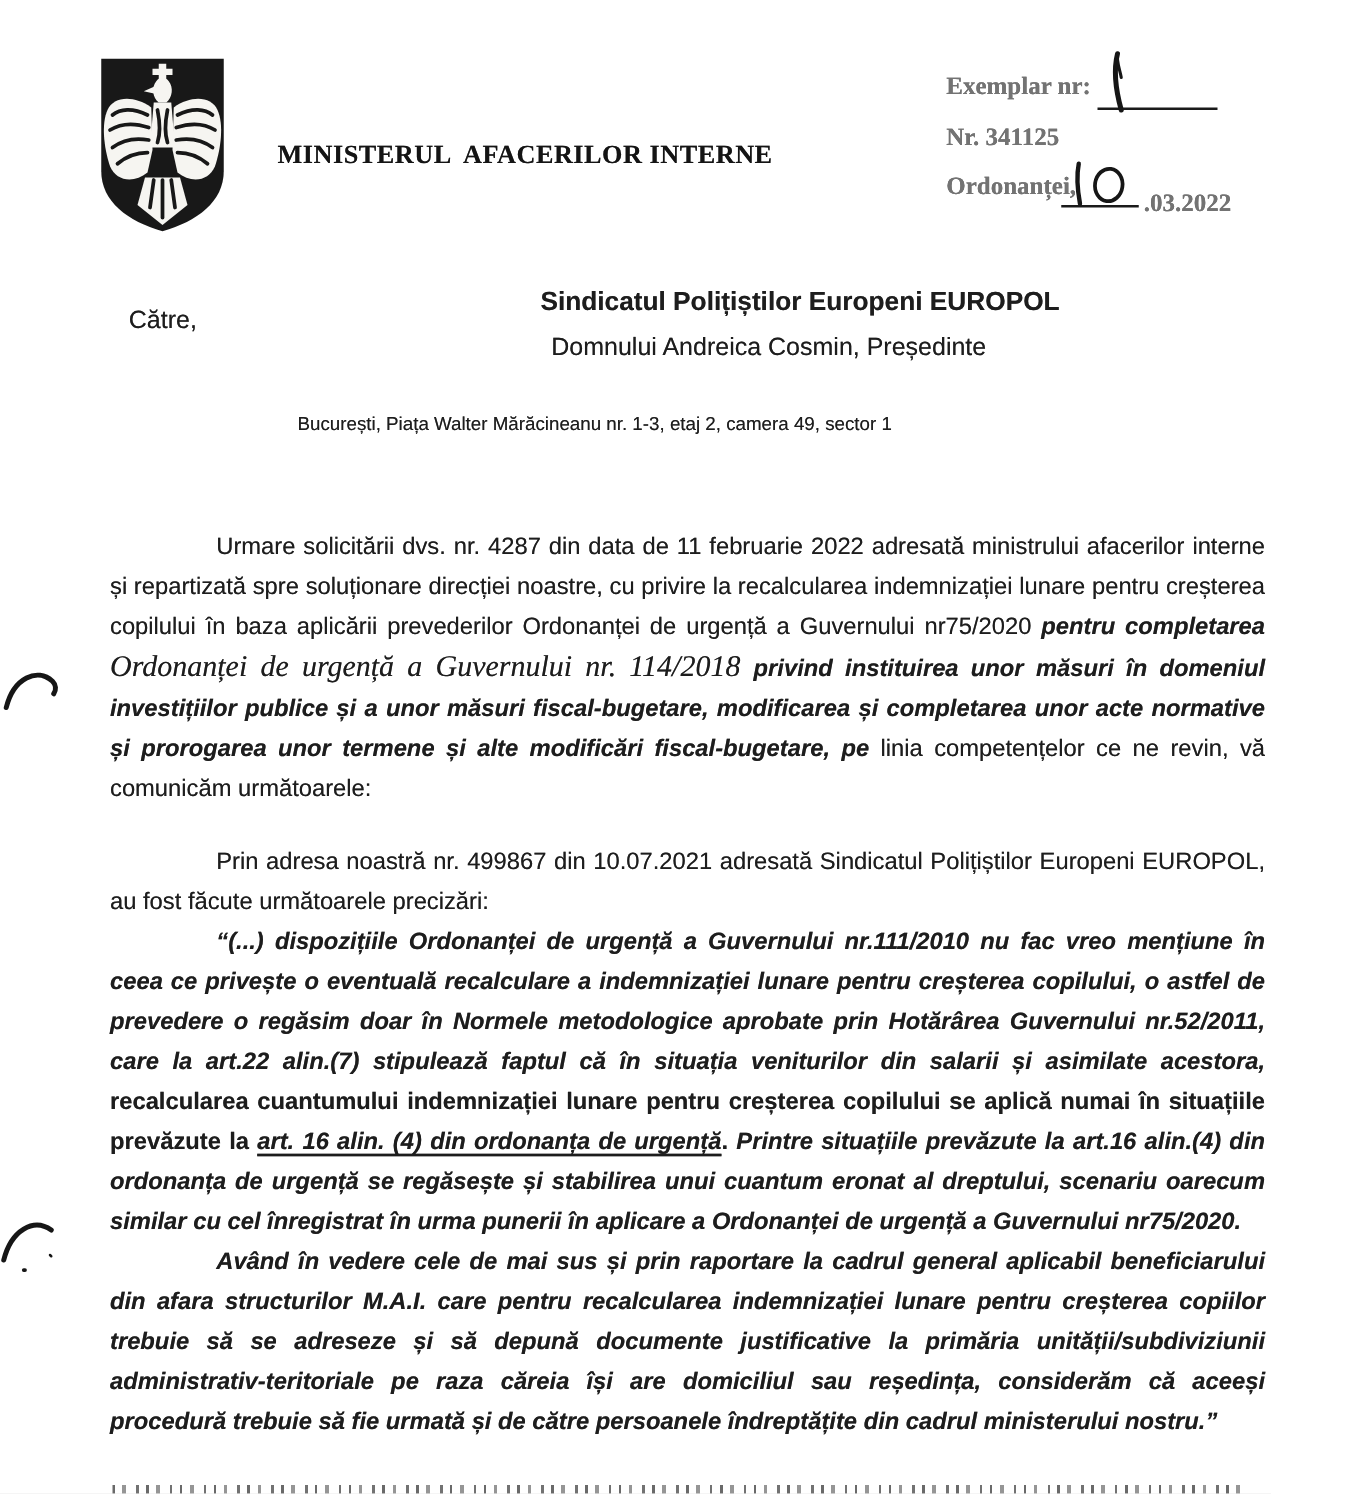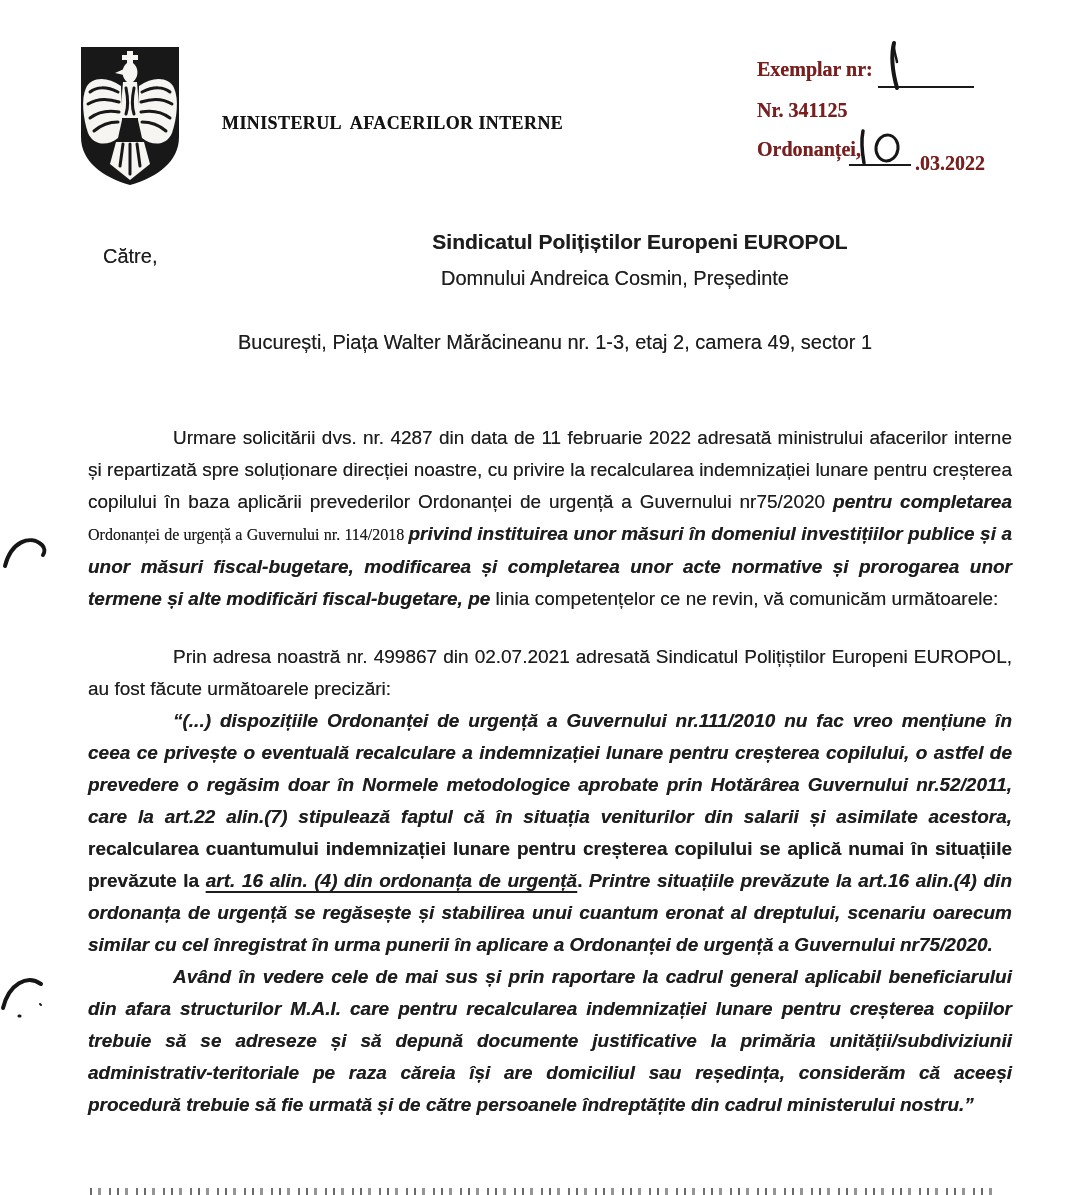--- a/index.html
+++ b/index.html
@@ -12,45 +12,45 @@
     color:#1d1d1d;
   }
   .page *{box-sizing:border-box;}
   .abs{position:absolute;}
   .txt{text-shadow:0 0 0.4px rgba(25,25,25,.65);}
 
   
   .ministry{
     left:222px;top:56px;width:560px;
     font-family:"Liberation Serif","DejaVu Serif",serif;
-    font-weight:bold;font-size:18px;line-height:27px;
+    font-weight:bold;font-size:21px;line-height:27px;
     letter-spacing:.4px;color:#141414;white-space:pre-wrap;
   }
   .hdr-right{
     font-family:"Liberation Serif","DejaVu Serif",serif;
-    font-weight:bold;font-size:20px;color:#7f1d1d;
+    font-weight:bold;font-size:20px;color:#737373;
   }
   .uline{border-bottom:2px solid #1a1a1a;}
 
   
   .salutation{left:103px;top:197px;font-size:20px;margin-top:48px;}
   .org{left:140px;top:230px;width:1000px;text-align:center;font-weight:bold;font-size:21px;}
   .attention{left:110px;top:267px;width:1010px;text-align:center;font-size:20px;}
-  .address{left:238px;top:331px;font-size:20px;}
+  .address{left:238px;top:331px;font-size:15px;}
 
   
   .body-block{
     left:88px;top:422px;width:924px;
     font-size:19px;line-height:32px;
     text-align:justify;
   }
   .body-block p{margin:0;text-indent:85px;}
   .body-block p.gap{margin-top:26px;}
   .it{font-style:italic;font-weight:bold;}
-  .serif-it{font-family:"Liberation Serif","DejaVu Serif",serif;font-size:16px;}
+  .serif-it{font-family:"Liberation Serif","DejaVu Serif",serif;font-style:italic;font-size:24px;}
   .bi{font-weight:bold;}
   .biu{font-style:italic;font-weight:bold;text-decoration:underline;text-decoration-thickness:2px;text-underline-offset:4px;}
 
   
   .hand path,.hand ellipse{stroke:#161616;fill:none;stroke-linecap:round;}
 
   
   .cutline{
     left:90px;top:1188px;width:906px;height:7px;
     background:
@@ -117,21 +117,21 @@
   </div>
   <div class="abs hdr-right txt" style="left:915px;top:152px;">.03.2022</div>
 
   <div class="abs salutation txt">Către,</div>
   <div class="abs org txt">Sindicatul Polițiștilor Europeni EUROPOL</div>
   <div class="abs attention txt">Domnului Andreica Cosmin, Președinte</div>
   <div class="abs address txt">București, Piața Walter Mărăcineanu nr. 1-3, etaj 2, camera 49, sector 1</div>
 
   <div class="abs body-block txt">
     <p><span>Urmare solicitării dvs. nr. 4287 din data de 11 februarie 2022 adresată ministrului afacerilor interne și repartizată spre soluționare direcției noastre, cu privire la recalcularea indemnizației lunare pentru creșterea copilului în baza aplicării prevederilor Ordonanței de urgență a Guvernului nr75/2020 </span><span class="it">pentru completarea </span><span class="serif-it">Ordonanței de urgență a Guvernului nr. 114/2018 </span><span class="it">privind instituirea unor măsuri în domeniul investițiilor publice și a unor măsuri fiscal-bugetare, modificarea și completarea unor acte normative și prorogarea unor termene și alte modificări fiscal-bugetare, pe </span><span>linia competențelor ce ne revin, vă comunicăm următoarele:</span></p>
-    <p class="gap"><span>Prin adresa noastră nr. 499867 din 02.07.2021 adresată Sindicatul Polițiștilor Europeni EUROPOL, au fost făcute următoarele precizări:</span></p>
+    <p class="gap"><span>Prin adresa noastră nr. 499867 din 10.07.2021 adresată Sindicatul Polițiștilor Europeni EUROPOL, au fost făcute următoarele precizări:</span></p>
     <p><span class="it">“(...) dispozițiile Ordonanței de urgență a Guvernului nr.111/2010 nu fac vreo mențiune în ceea ce privește o eventuală recalculare a indemnizației lunare pentru creșterea copilului, o astfel de prevedere o regăsim doar în Normele metodologice aprobate prin Hotărârea Guvernului nr.52/2011, care la art.22 alin.(7) stipulează faptul că în situația veniturilor din salarii și asimilate acestora, </span><span class="bi">recalcularea cuantumului indemnizației lunare pentru creșterea copilului se aplică numai în situațiile prevăzute la </span><span class="biu">art. 16 alin. (4) din ordonanța de urgență</span><span class="bi">. </span><span class="it">Printre situațiile prevăzute la art.16 alin.(4) din ordonanța de urgență se regăsește și stabilirea unui cuantum eronat al dreptului, scenariu oarecum similar cu cel înregistrat în urma punerii în aplicare a Ordonanței de urgență a Guvernului nr75/2020.</span></p>
     <p><span class="it">Având în vedere cele de mai sus și prin raportare la cadrul general aplicabil beneficiarului din afara structurilor M.A.I. care pentru recalcularea indemnizației lunare pentru creșterea copiilor trebuie să se adreseze și să depună documente justificative la primăria unității/subdiviziunii administrativ-teritoriale pe raza căreia își are domiciliul sau reședința, considerăm că aceeși procedură trebuie să fie urmată și de către persoanele îndreptățite din cadrul ministerului nostru.”</span></p>
   </div>
 
   <div class="abs" style="left:2px;top:532px;">
     <svg class="hand" width="48" height="46" viewBox="0 0 48 46">
         <path d="M3,34 C9,10 28,2 40,13 C43,16 43,20 41,23" stroke-width="4"></path>
       </svg>
   </div>
   <div class="abs" style="left:0px;top:968px;">

